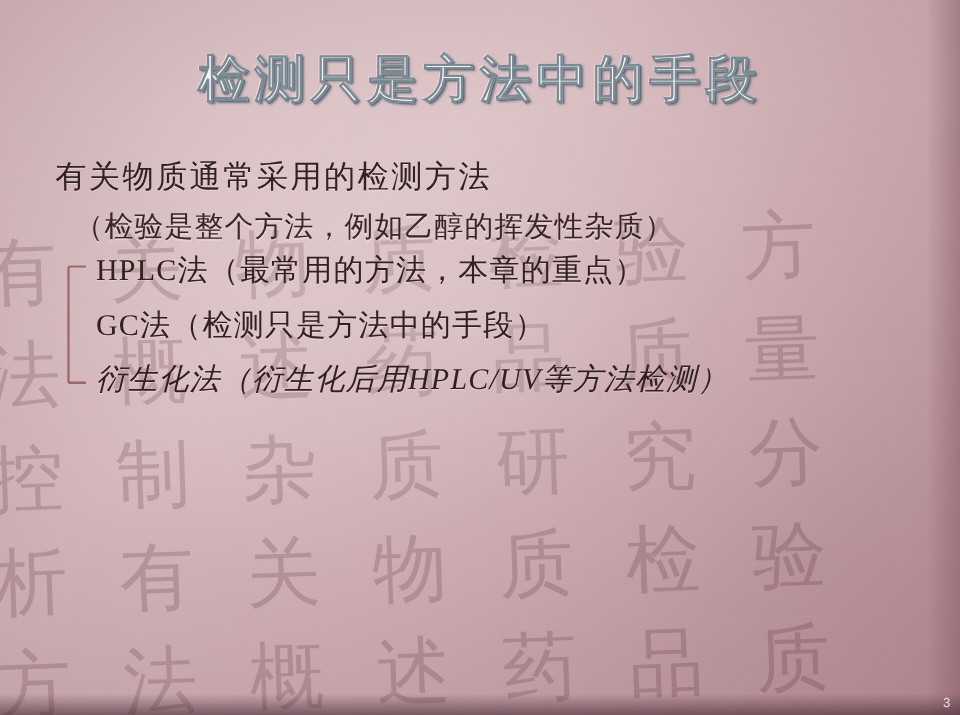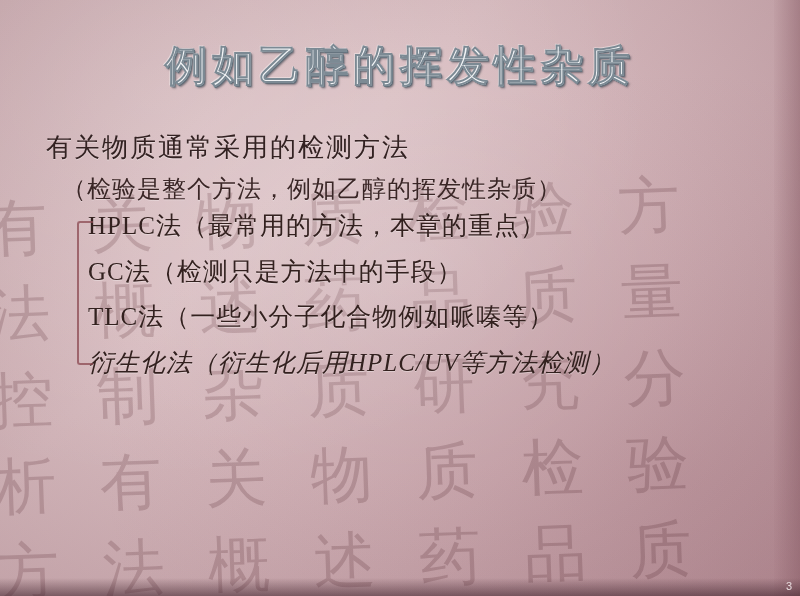--- a/index.html
+++ b/index.html
@@ -87,22 +87,22 @@
   .sub {
     font-size: 24px;
     color: #3a2626;
     letter-spacing: 1px;
     margin: 0 0 6px 16px;
     text-shadow: 0 1px 0 rgba(255,255,255,0.30);
   }
 
   .bracket-wrap {
     position: relative;
-    margin-left: 31px;
-    padding-left: 11px;
+    margin-left: 10px;
+    padding-left: 24px;
   }
   .bracket {
     position: absolute;
     left: 0;
     top: 10px;
     bottom: 12px;
     width: 14px;
     border-left: 2px solid #8c4a52;
     border-top: 2px solid #8c4a52;
     border-bottom: 2px solid #8c4a52;
@@ -141,33 +141,32 @@
 
 <div class="slide">
 
   <div class="texture">
     <span>有 关 物 质 检 验 方 法 概 述 药 品 质 量 控 制 杂 质 研 究 分 析 有 关 物 质 检 验 方 法 概 述 药 品 质 量 控 制 杂 质 研 究 分 析 有 关 物 质 检 验 方 法 概 述 药 品 质 量 控 制 杂 质 研 究 分 析 有 关 物 质 检 验 方 法</span>
   </div>
 
   <div class="vignette"></div>
   <div class="right-band"></div>
 
-  <div class="title">例如乙醇的挥发性杂质</div>
+  <div class="title">检测只是方法中的手段</div>
 
   <div class="content">
 
     <p class="lead">有关物质通常采用的检测方法</p>
 
     <p class="sub">（检验是整个方法，例如乙醇的挥发性杂质）</p>
 
     <div class="bracket-wrap">
       <div class="bracket"></div>
       <p class="item">HPLC法（最常用的方法，本章的重点）</p>
       <p class="item">GC法（检测只是方法中的手段）</p>
-      <p class="item">TLC法（一些小分子化合物例如哌嗪等）</p>
       <p class="item">衍生化法（衍生化后用HPLC/UV等方法检测）</p>
     </div>
 
   </div>
 
   <div class="footer-bar"></div>
   <div class="page-number">3</div>
 
 </div>
 

